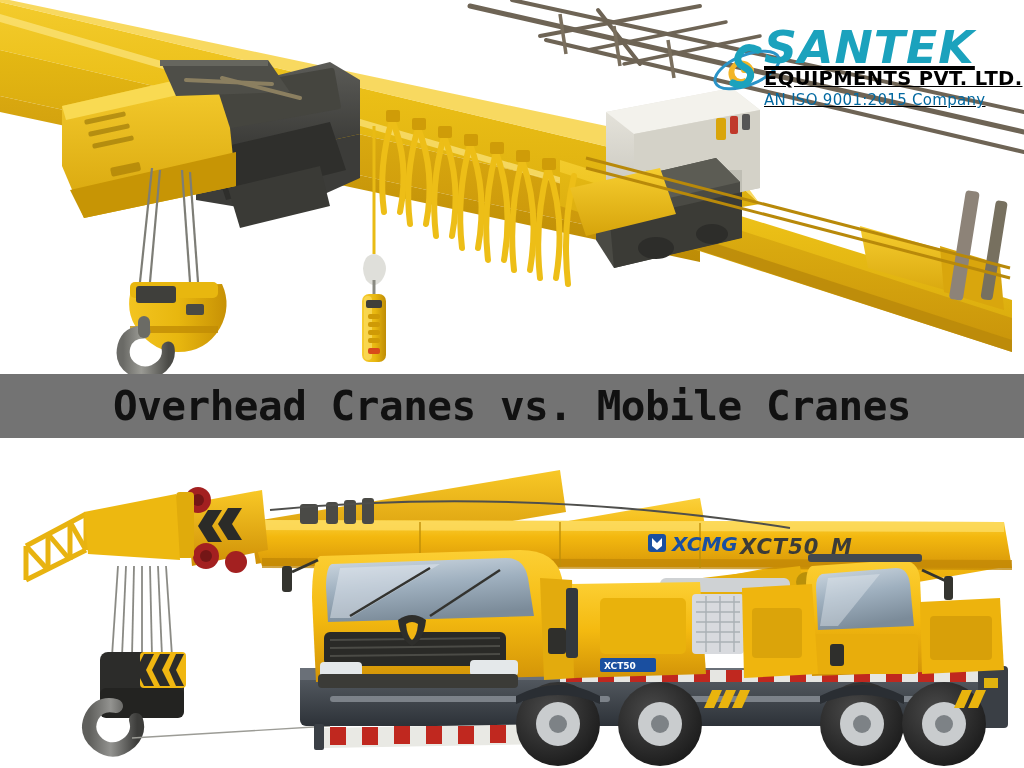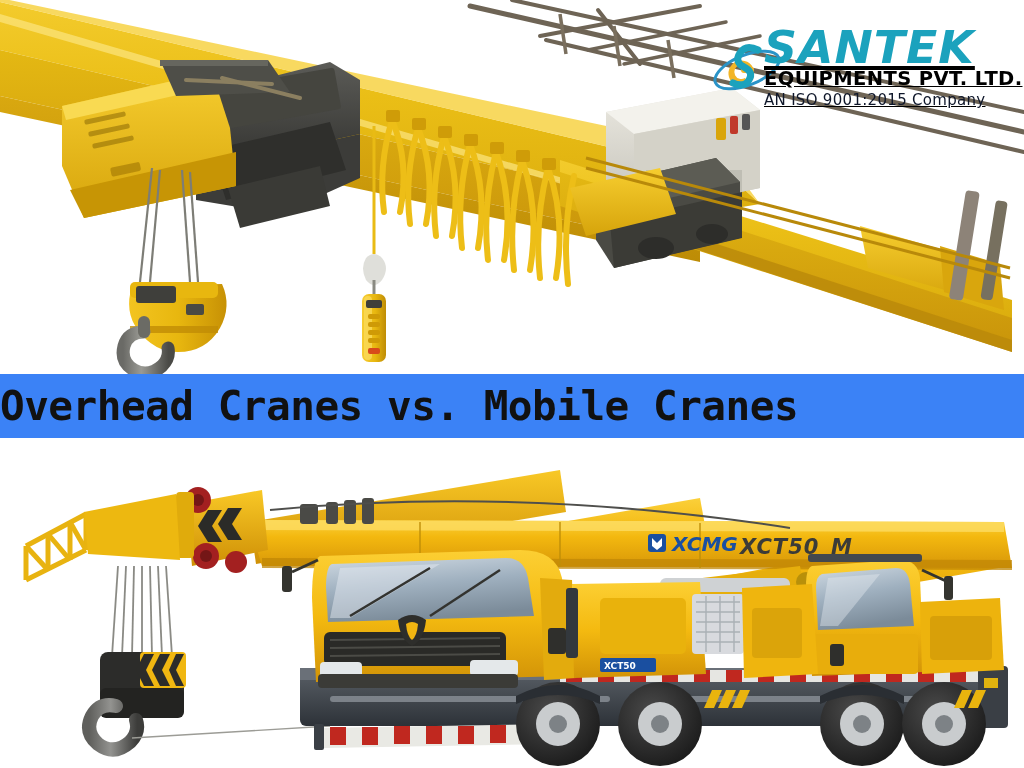--- a/index.html
+++ b/index.html
@@ -29,29 +29,29 @@
     font-family:"DejaVu Sans",sans-serif;
     font-weight:bold;font-size:19.5px;
     letter-spacing:0.4px;
     color:#000000;line-height:22px;
     white-space:nowrap;
     margin-top:-2px;
   }
   .logo-iso{
     font-family:"DejaVu Sans",sans-serif;
     font-size:15px;letter-spacing:0.3px;
-    color:#0f172a;line-height:19px;
+    color:#0369a1;line-height:19px;
     white-space:nowrap;margin-top:1px;
   }
 
   
   .title-banner{
     position:absolute;left:0;top:374px;width:1024px;height:64px;
-    background:#3b82f6;
-    display:flex;align-items:center;justify-content:flex-start;
+    background:#737373;
+    display:flex;align-items:center;justify-content:center;
   }
   .title-text{
     font-family:"DejaVu Sans Mono","Liberation Mono",monospace;
     font-weight:bold;
     font-size:41px;
     letter-spacing:-0.5px;
     color:#111111;
     white-space:nowrap;
     line-height:44px;
   }

